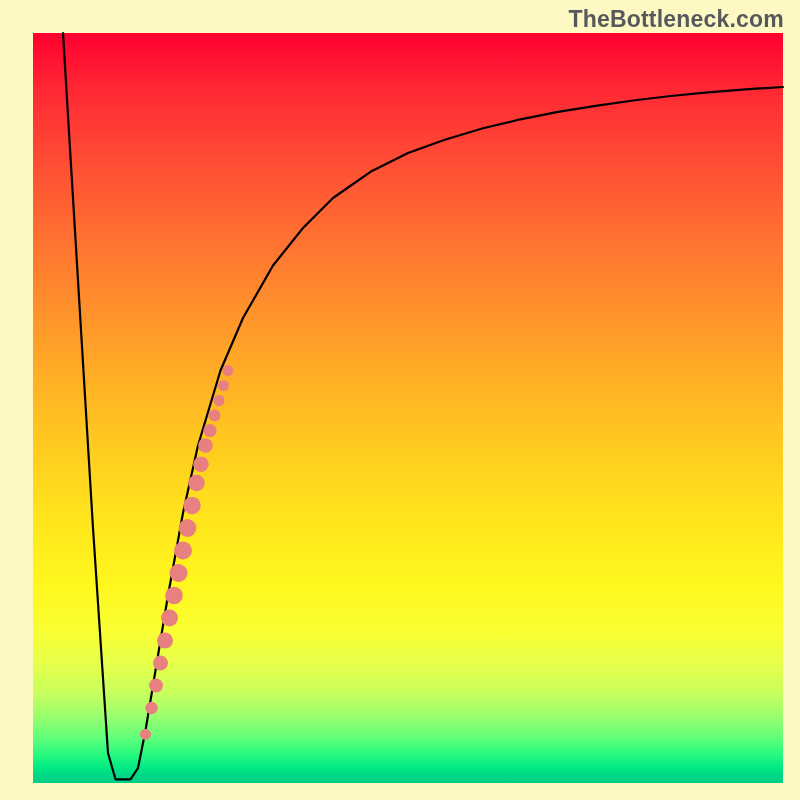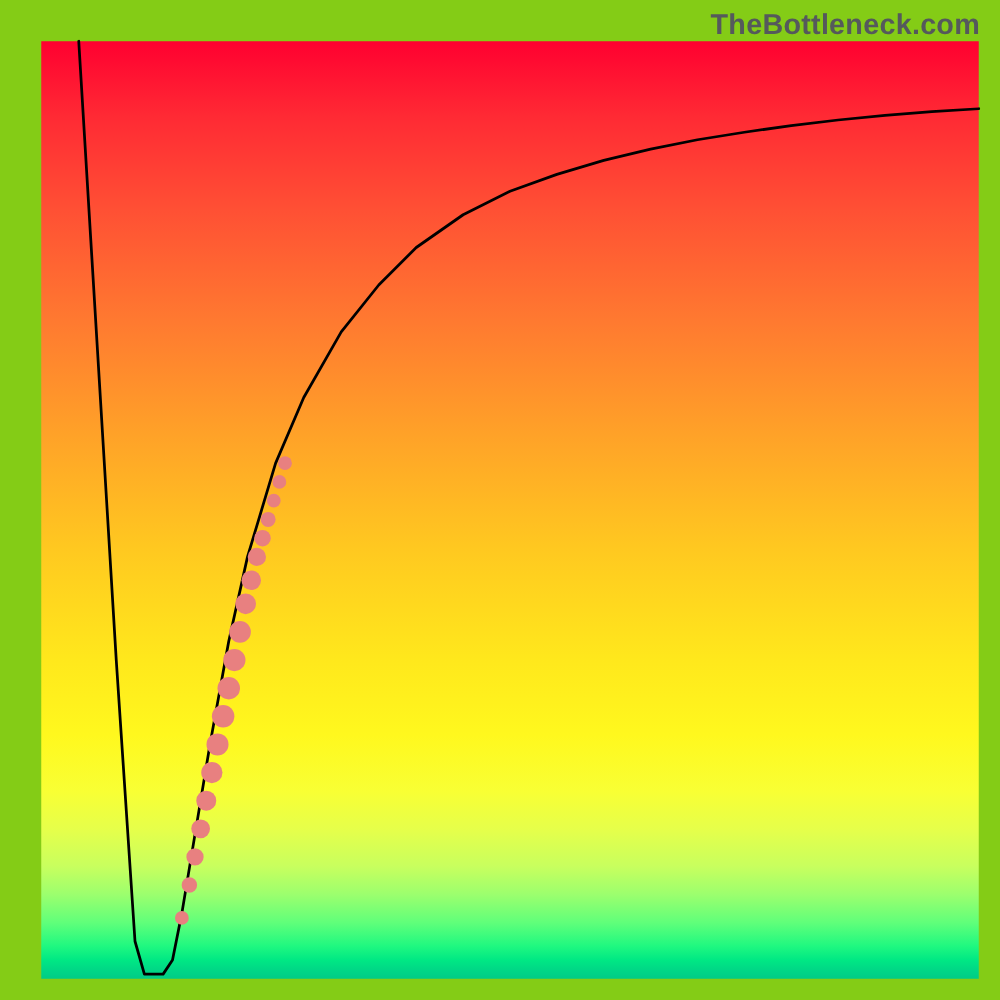--- a/index.html
+++ b/index.html
@@ -8,21 +8,21 @@
     width: 800px;
     height: 800px;
     overflow: hidden;
     background: #000;
     font-family: Arial, Helvetica, sans-serif;
   }
   .frame {
     position: relative;
     width: 800px;
     height: 800px;
-    background: #84cc16;
+    background: #fef9c3;
   }
   .plot-area {
     position: absolute;
     left: 33px;
     top: 33px;
     width: 750px;
     height: 750px;
     
     background: linear-gradient(
       to bottom,

